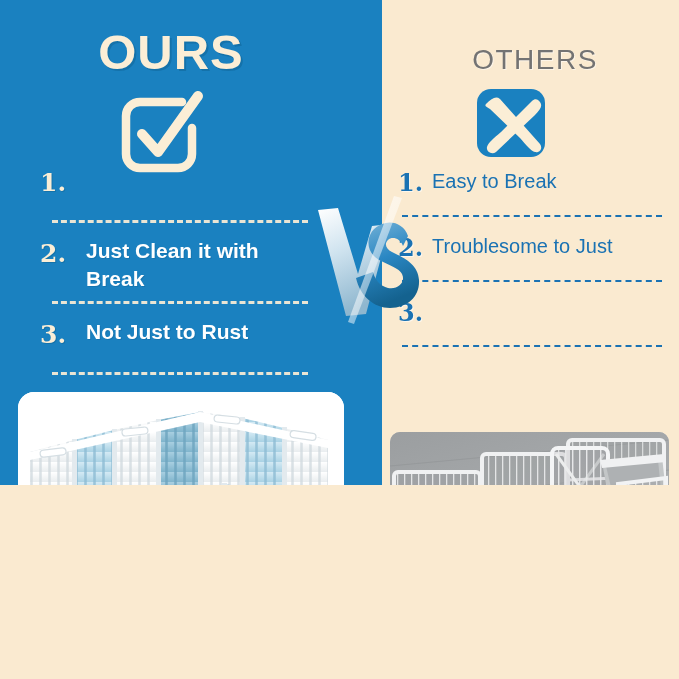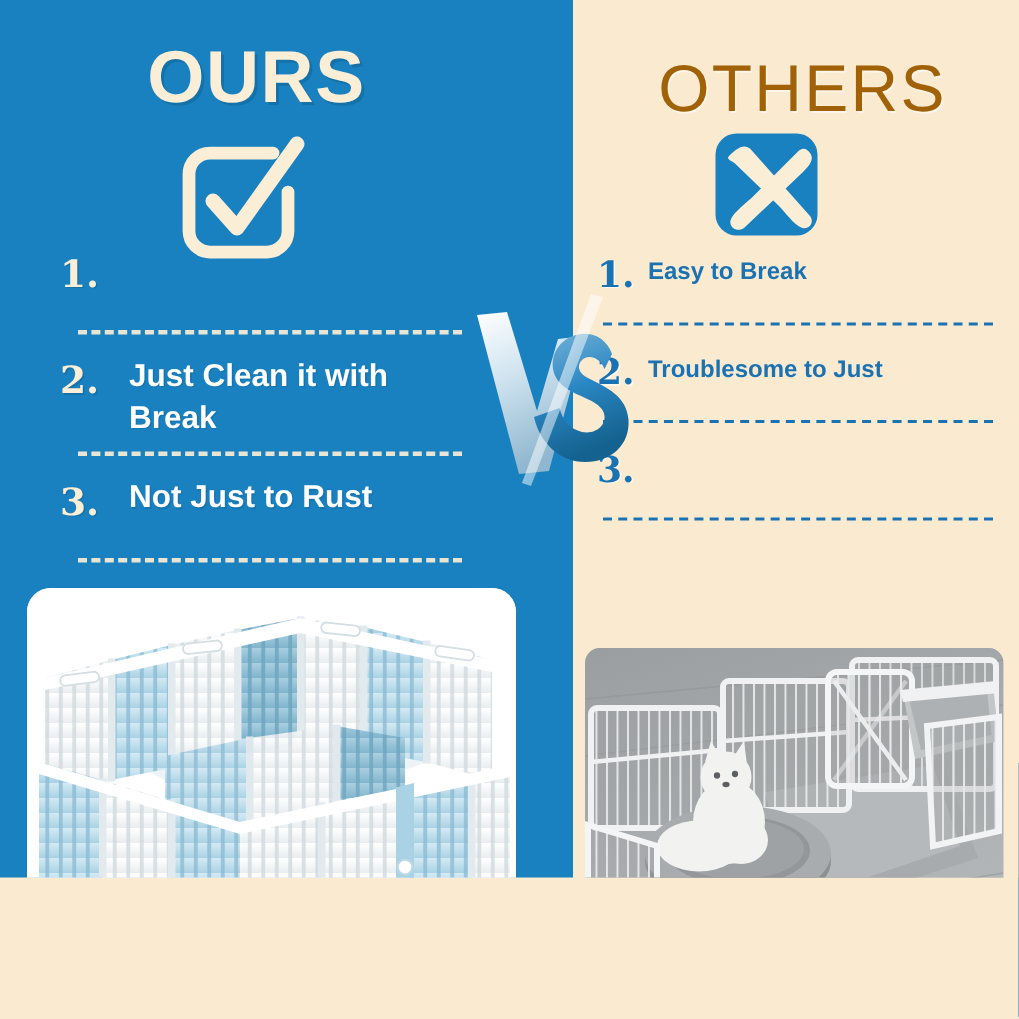--- a/index.html
+++ b/index.html
@@ -2,21 +2,21 @@
 <html><head>
 <meta charset="utf-8">
 <style>
   html,body{margin:0;padding:0;}
   body{
     width:679px;height:679px;
     font-family:"Liberation Sans",sans-serif;
     background:#faead0;
     overflow:hidden;
   }
-  .stage{position:relative;width:679px;height:585px;overflow:hidden;}
+  .stage{position:relative;width:679px;height:485px;overflow:hidden;}
 
   
   .panel-left{
     position:absolute;left:0;top:0;width:382px;height:679px;
     background:#1a81c0;
   }
   .panel-right{
     position:absolute;left:382px;top:0;width:297px;height:679px;
     background:#faead0;
   }
@@ -26,23 +26,23 @@
     position:absolute;left:0;top:24px;width:342px;
     text-align:center;
     font-size:49px;line-height:56px;font-weight:bold;
     letter-spacing:1px;
     color:#fbeed6;
     text-shadow:2px 2px 0 rgba(12,85,130,.35);
   }
   .title-others{
     position:absolute;left:400px;top:38px;width:270px;
     text-align:center;
-    font-size:44px;line-height:44px;font-weight:normal;
+    font-size:28px;line-height:44px;font-weight:normal;
     letter-spacing:1.5px;
-    color:#a16207;
+    color:#737373;
     text-shadow:1px 1px 0 rgba(255,255,255,.5);
   }
 
   
   .icon-check{position:absolute;left:114px;top:84px;width:92px;height:92px;}
   .icon-x{position:absolute;left:470px;top:82px;width:82px;height:82px;}
 
   
   .list{position:absolute;}
   .list-left{left:40px;top:166px;width:278px;}
@@ -72,21 +72,21 @@
     opacity:.92;margin:8px 10px 14px 12px;
   }
 
   
   .list-right .row{min-height:40px;}
   .list-right .num{
     width:34px;font-size:24px;line-height:30px;color:#1a72b3;
     text-shadow:1px 1px 0 rgba(255,255,255,.6);
   }
   .list-right .txt{
-    font-size:16px;line-height:27px;color:#1a72b3;font-weight:bold;
+    font-size:20px;line-height:27px;color:#1a72b3;font-weight:normal;
     font-family:"Liberation Sans",sans-serif;
   }
   .list-right .dash{
     height:0;border-top:2px dashed #1a72b3;
     margin:7px 4px 16px 4px;
   }
 
   
   .vs{
     position:absolute;left:316px;top:196px;width:108px;height:132px;

